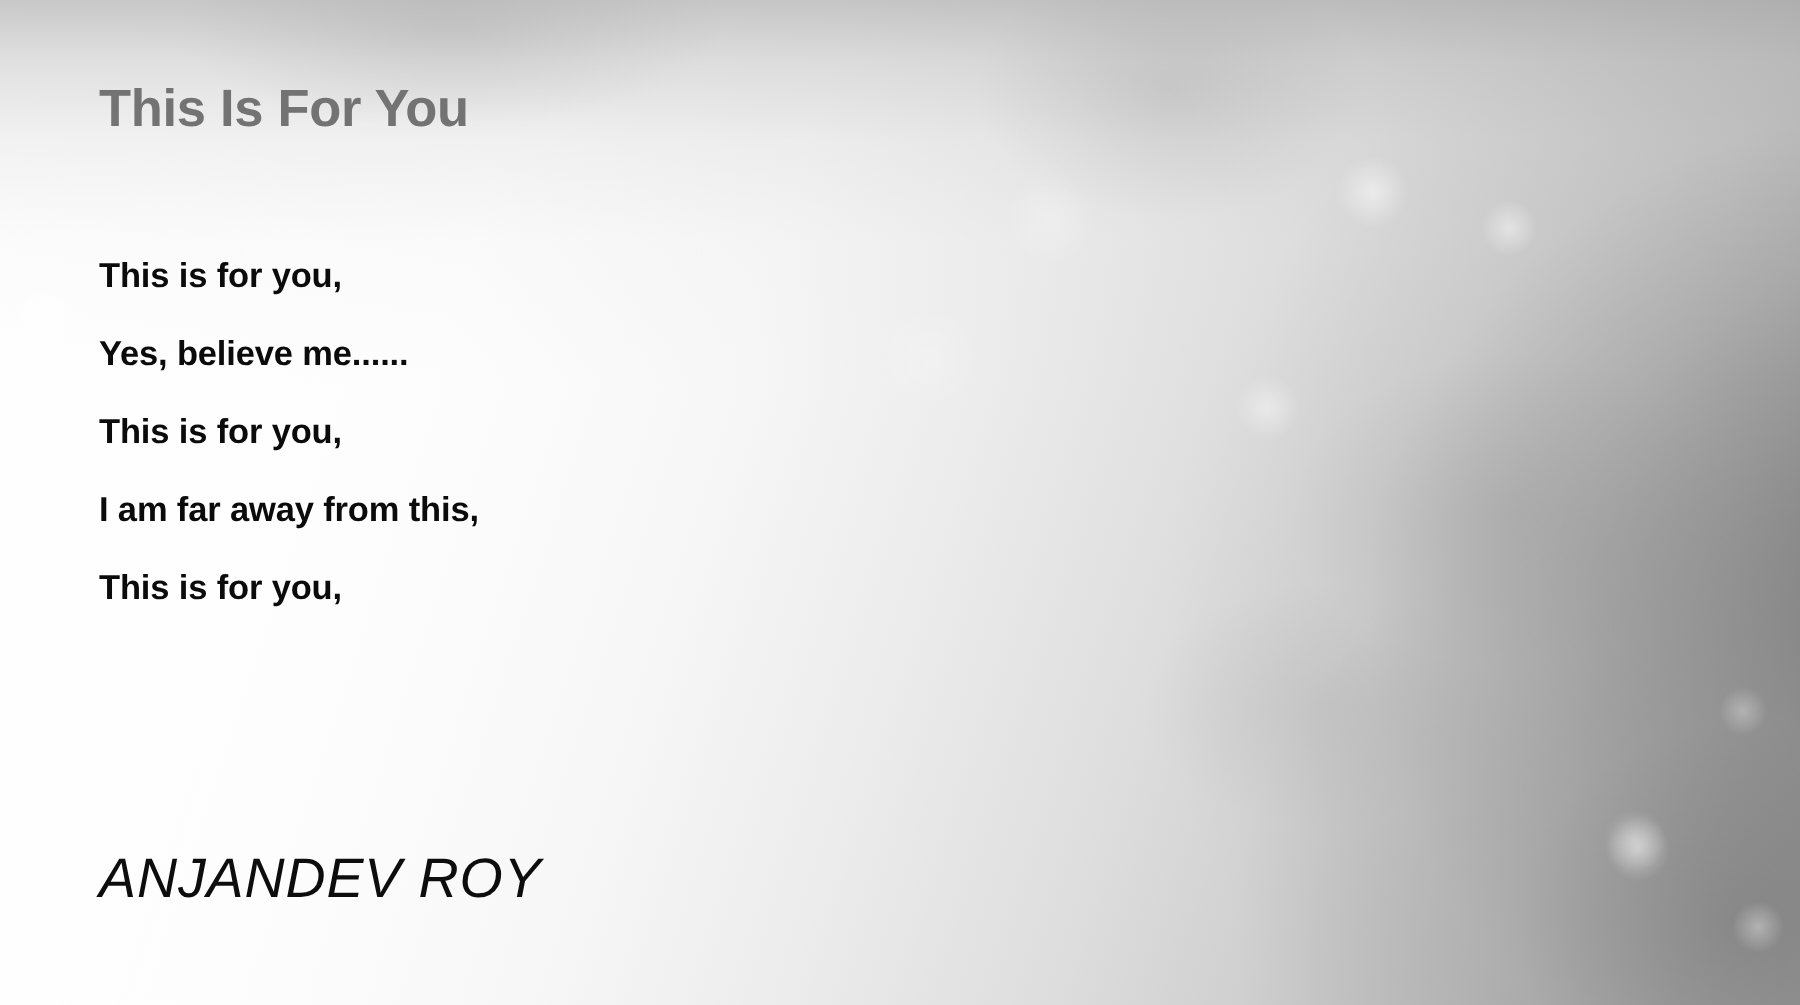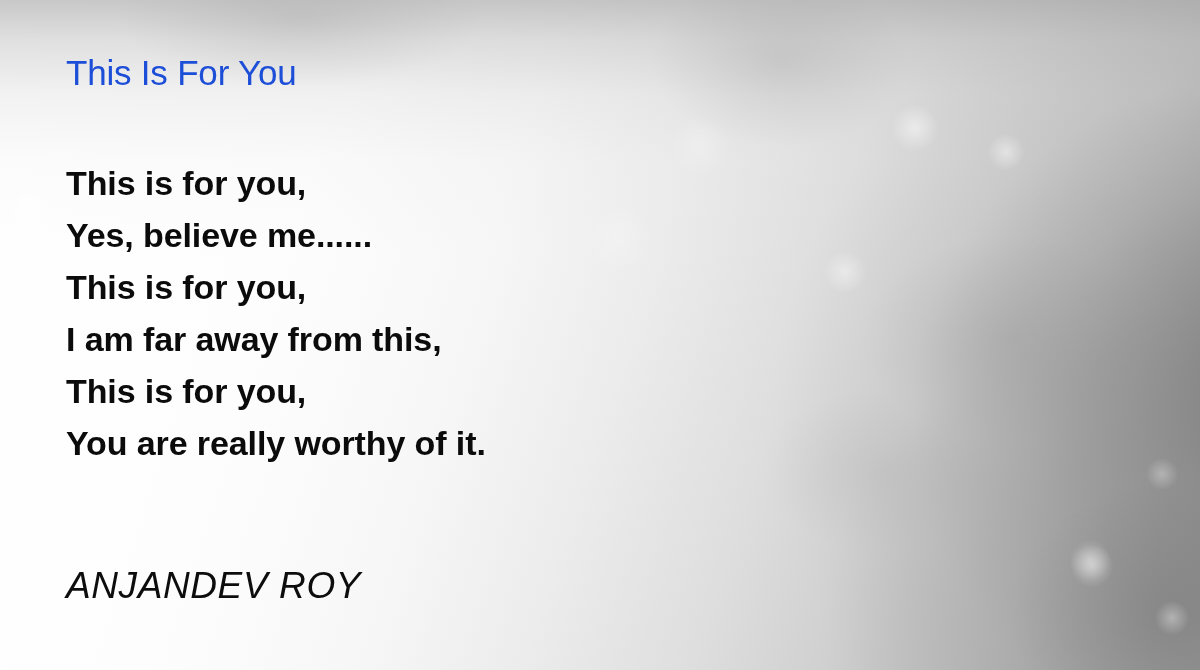--- a/index.html
+++ b/index.html
@@ -103,37 +103,37 @@
     width: 1000px;
     height: 100%;
   }
 
   #poem-title {
     position: absolute;
     top: 53px;
     left: 0;
     margin: 0;
     font-size: 35px;
-    font-weight: normal;
+    font-weight: bold;
     letter-spacing: -0.2px;
-    color: #1d4ed8;
+    color: #737373;
     white-space: nowrap;
   }
 
   #poem-body {
     position: absolute;
     top: 157px;
     left: 0;
     margin: 0;
     padding: 0;
     list-style: none;
   }
 
   #poem-body .poem-line {
-    font-size: 34px;
+    font-size: 23px;
     font-weight: bold;
     color: #0b0b0b;
     line-height: 52px;
     height: 52px;
     white-space: nowrap;
     letter-spacing: -0.1px;
   }
 
   #poem-author {
     position: absolute;
@@ -164,19 +164,18 @@
   <div id="content">
 
     <h1 id="poem-title">This Is For You</h1>
 
     <div id="poem-body">
       <div class="poem-line">This is for you,</div>
       <div class="poem-line">Yes, believe me......</div>
       <div class="poem-line">This is for you,</div>
       <div class="poem-line">I am far away from this,</div>
       <div class="poem-line">This is for you,</div>
-      <div class="poem-line">You are really worthy of it.</div>
     </div>
 
     <div id="poem-author">ANJANDEV ROY</div>
 
   </div>
 </div>
 
 </body></html>

